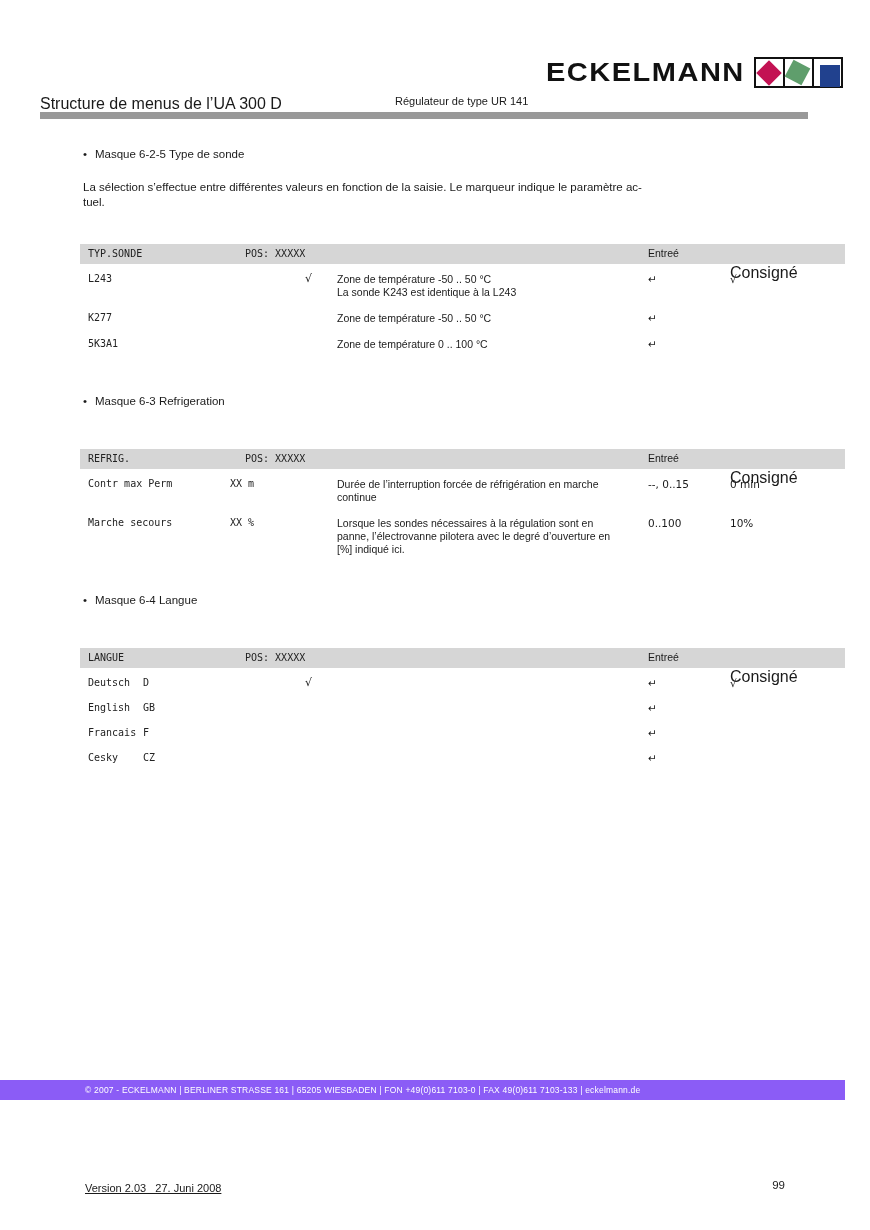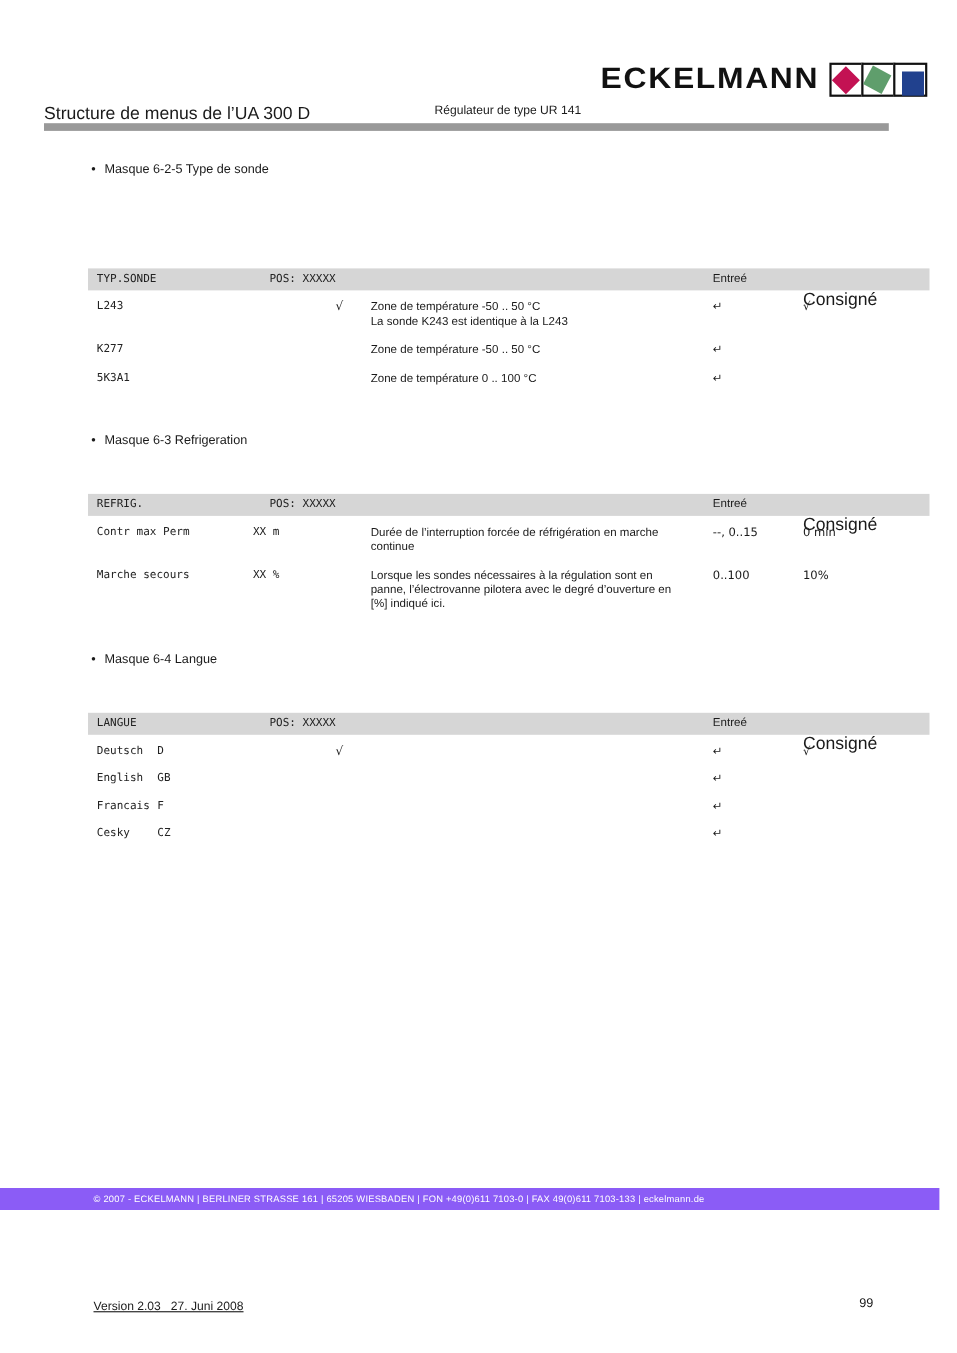--- a/index.html
+++ b/index.html
@@ -1,18 +1,18 @@
 <!DOCTYPE html>
 <html><head>
 <meta charset="utf-8">
 <style>
   html,body { margin:0; padding:0; background:#fff; }
   .page {
     position:relative; width:845px; height:1230px; background:#ffffff;
-    font-family:"Liberation Sans", sans-serif; color:#1a1a1a; overflow:hidden;padding-left:9px;
+    font-family:"Liberation Sans", sans-serif; color:#1a1a1a; overflow:hidden;
   }
 
   
   .logo { position:absolute; top:56px; left:546px; height:32px; display:flex; align-items:center; }
   .logo-text {
     font-family:"Liberation Sans", sans-serif; font-size:29px; font-weight:600;
     letter-spacing:1.5px; color:#111; line-height:28px; transform:scaleY(0.92);
   }
   .logo-boxes { display:flex; margin-left:9px; }
   .logo-box { position:relative; width:27px; height:27px; border:2px solid #111; background:#fff; margin-left:-2px; }
@@ -80,20 +80,22 @@
     </span>
   </div>
 
   <div class="hdr-left">Structure de menus de l’UA 300 D</div>
   <div class="hdr-right">Régulateur de type UR 141</div>
   <div class="hdr-rule"></div>
 
   <div class="bullet-line b1">
     <span class="dot">•</span><span>Masque 6-2-5 Type de sonde</span>
   </div>
+  <div class="intro">La sélection s’effectue entre différentes valeurs en fonction de la saisie. Le marqueur indique le paramètre ac-
+tuel.</div>
 
   <div class="tbl t1">
     <div class="thead">
       <span class="h-name">TYP.SONDE</span>
       <span class="h-pos">POS: XXXXX</span>
       <span class="h-ent">Entreé</span>
       <span class="h-con">Consigné</span>
     </div>
     <div class="trow">
       <span class="c-param">L243</span>

